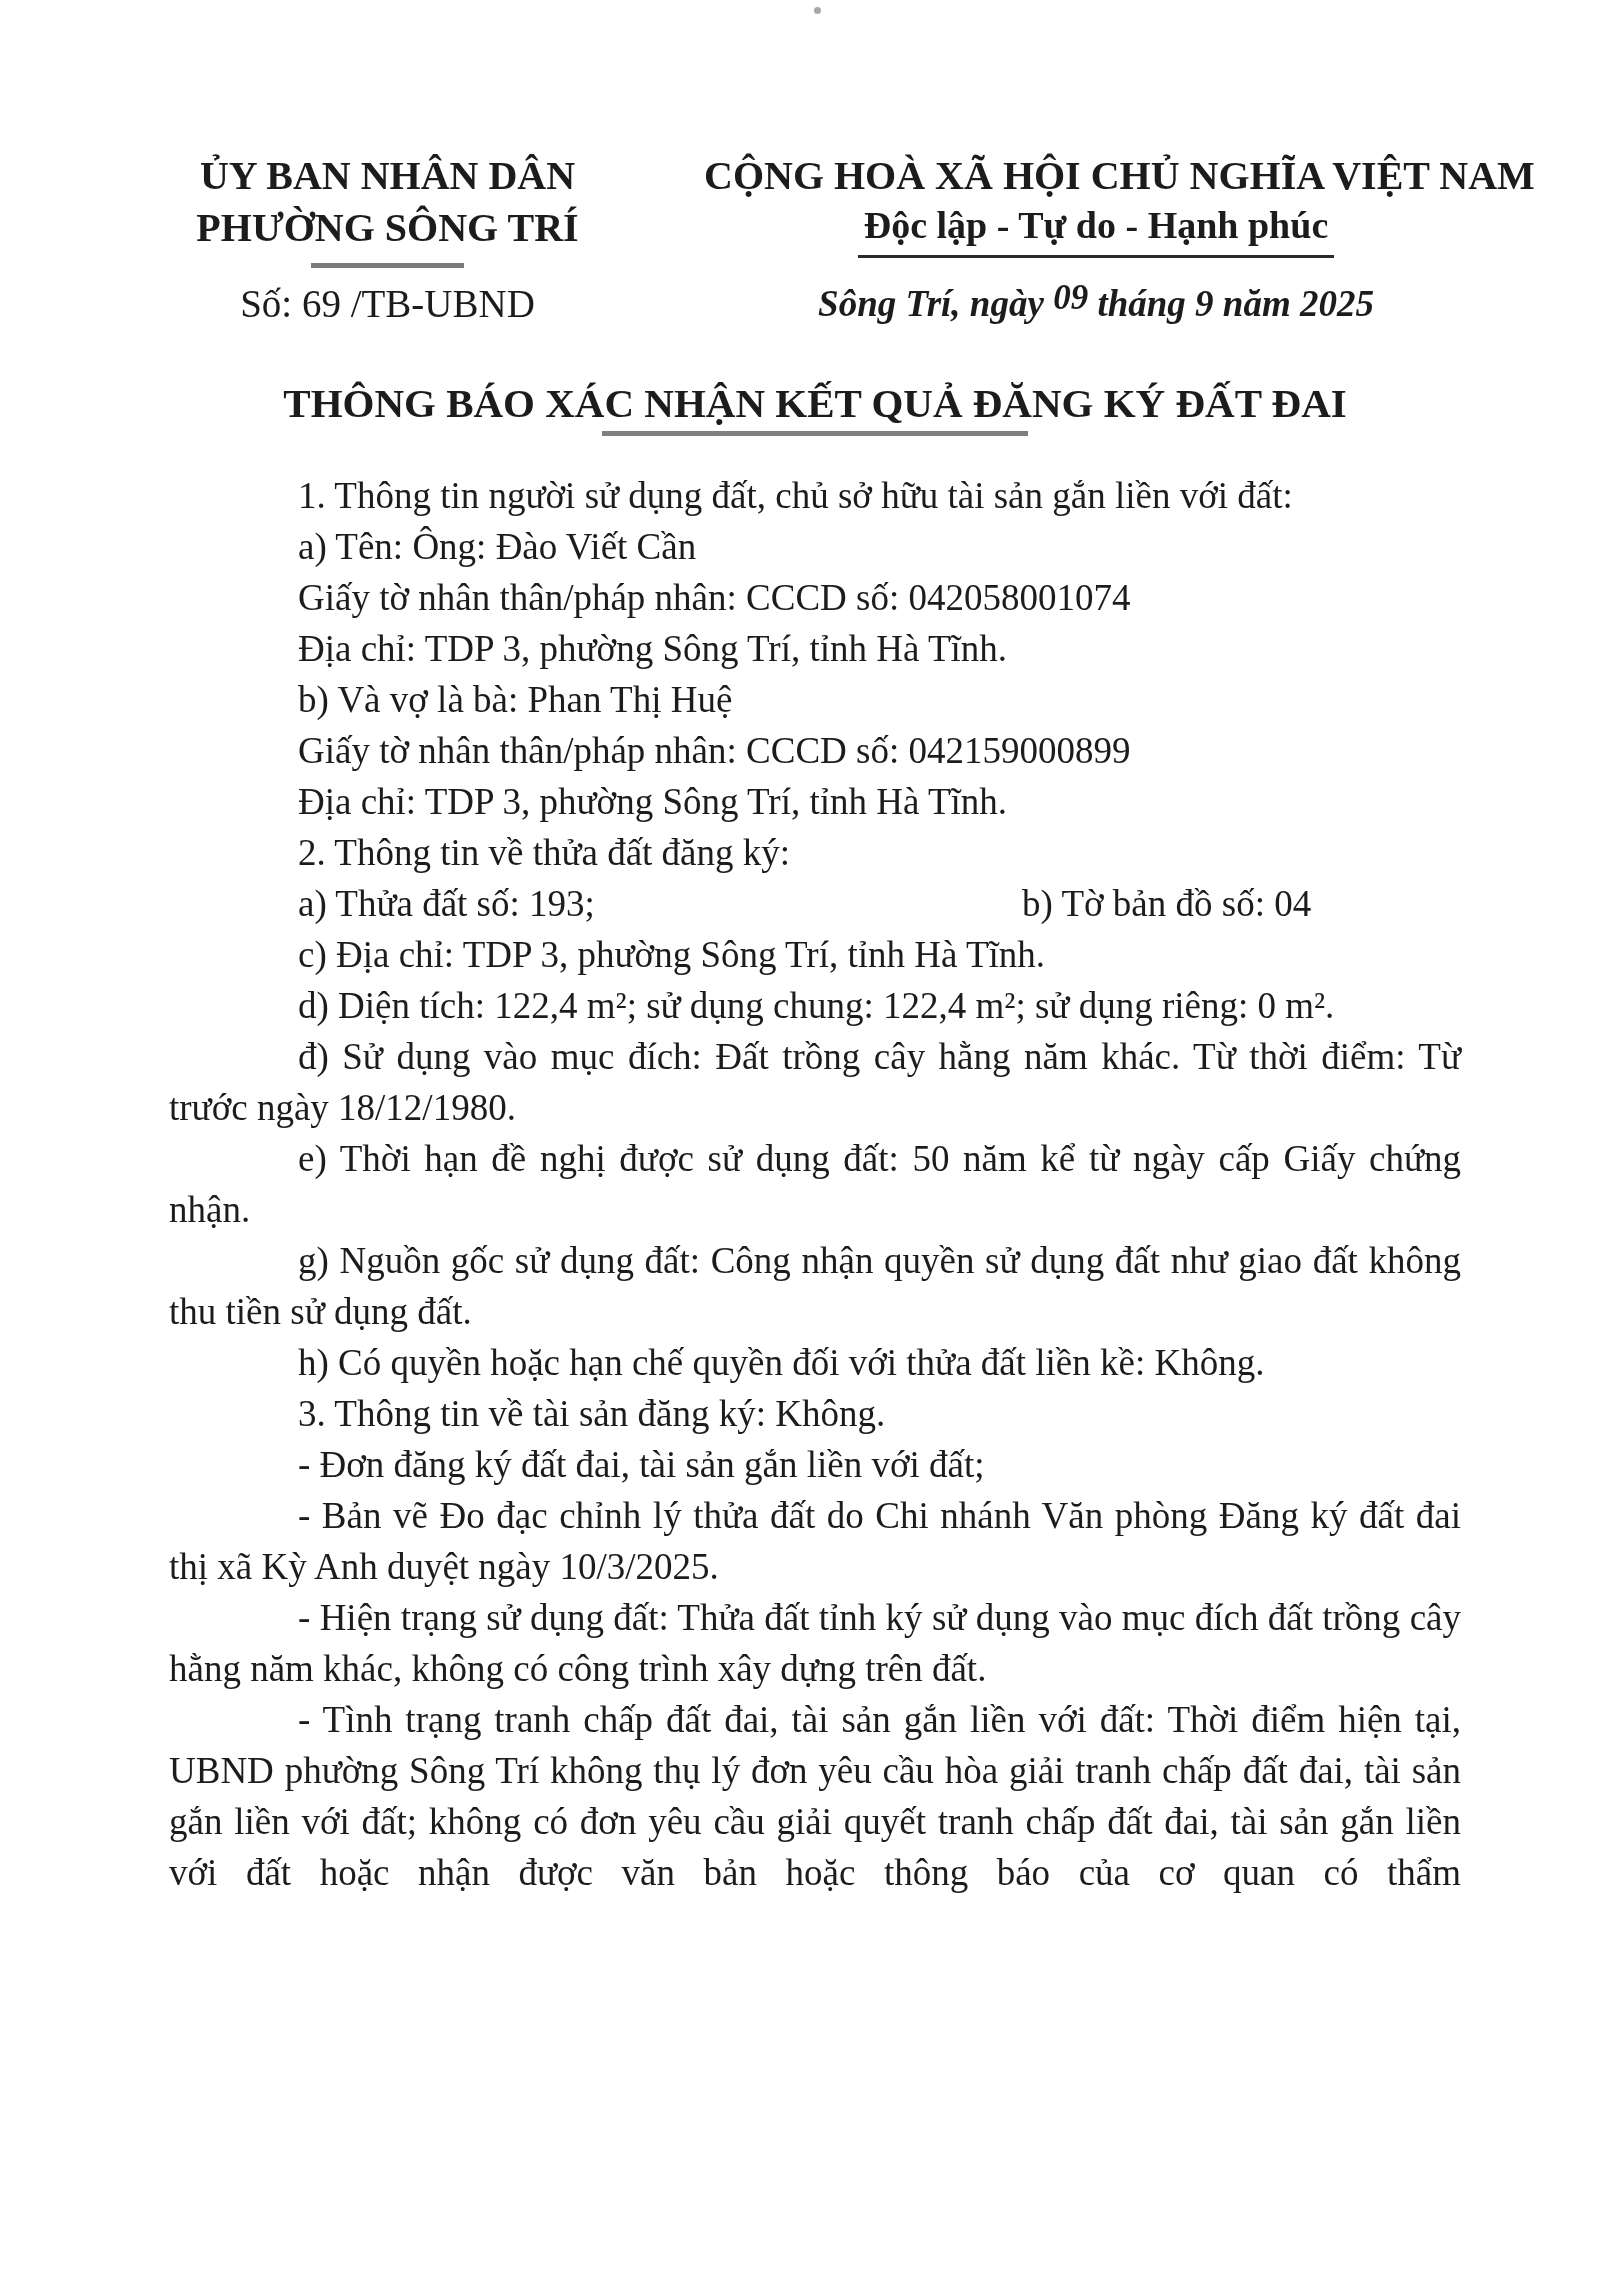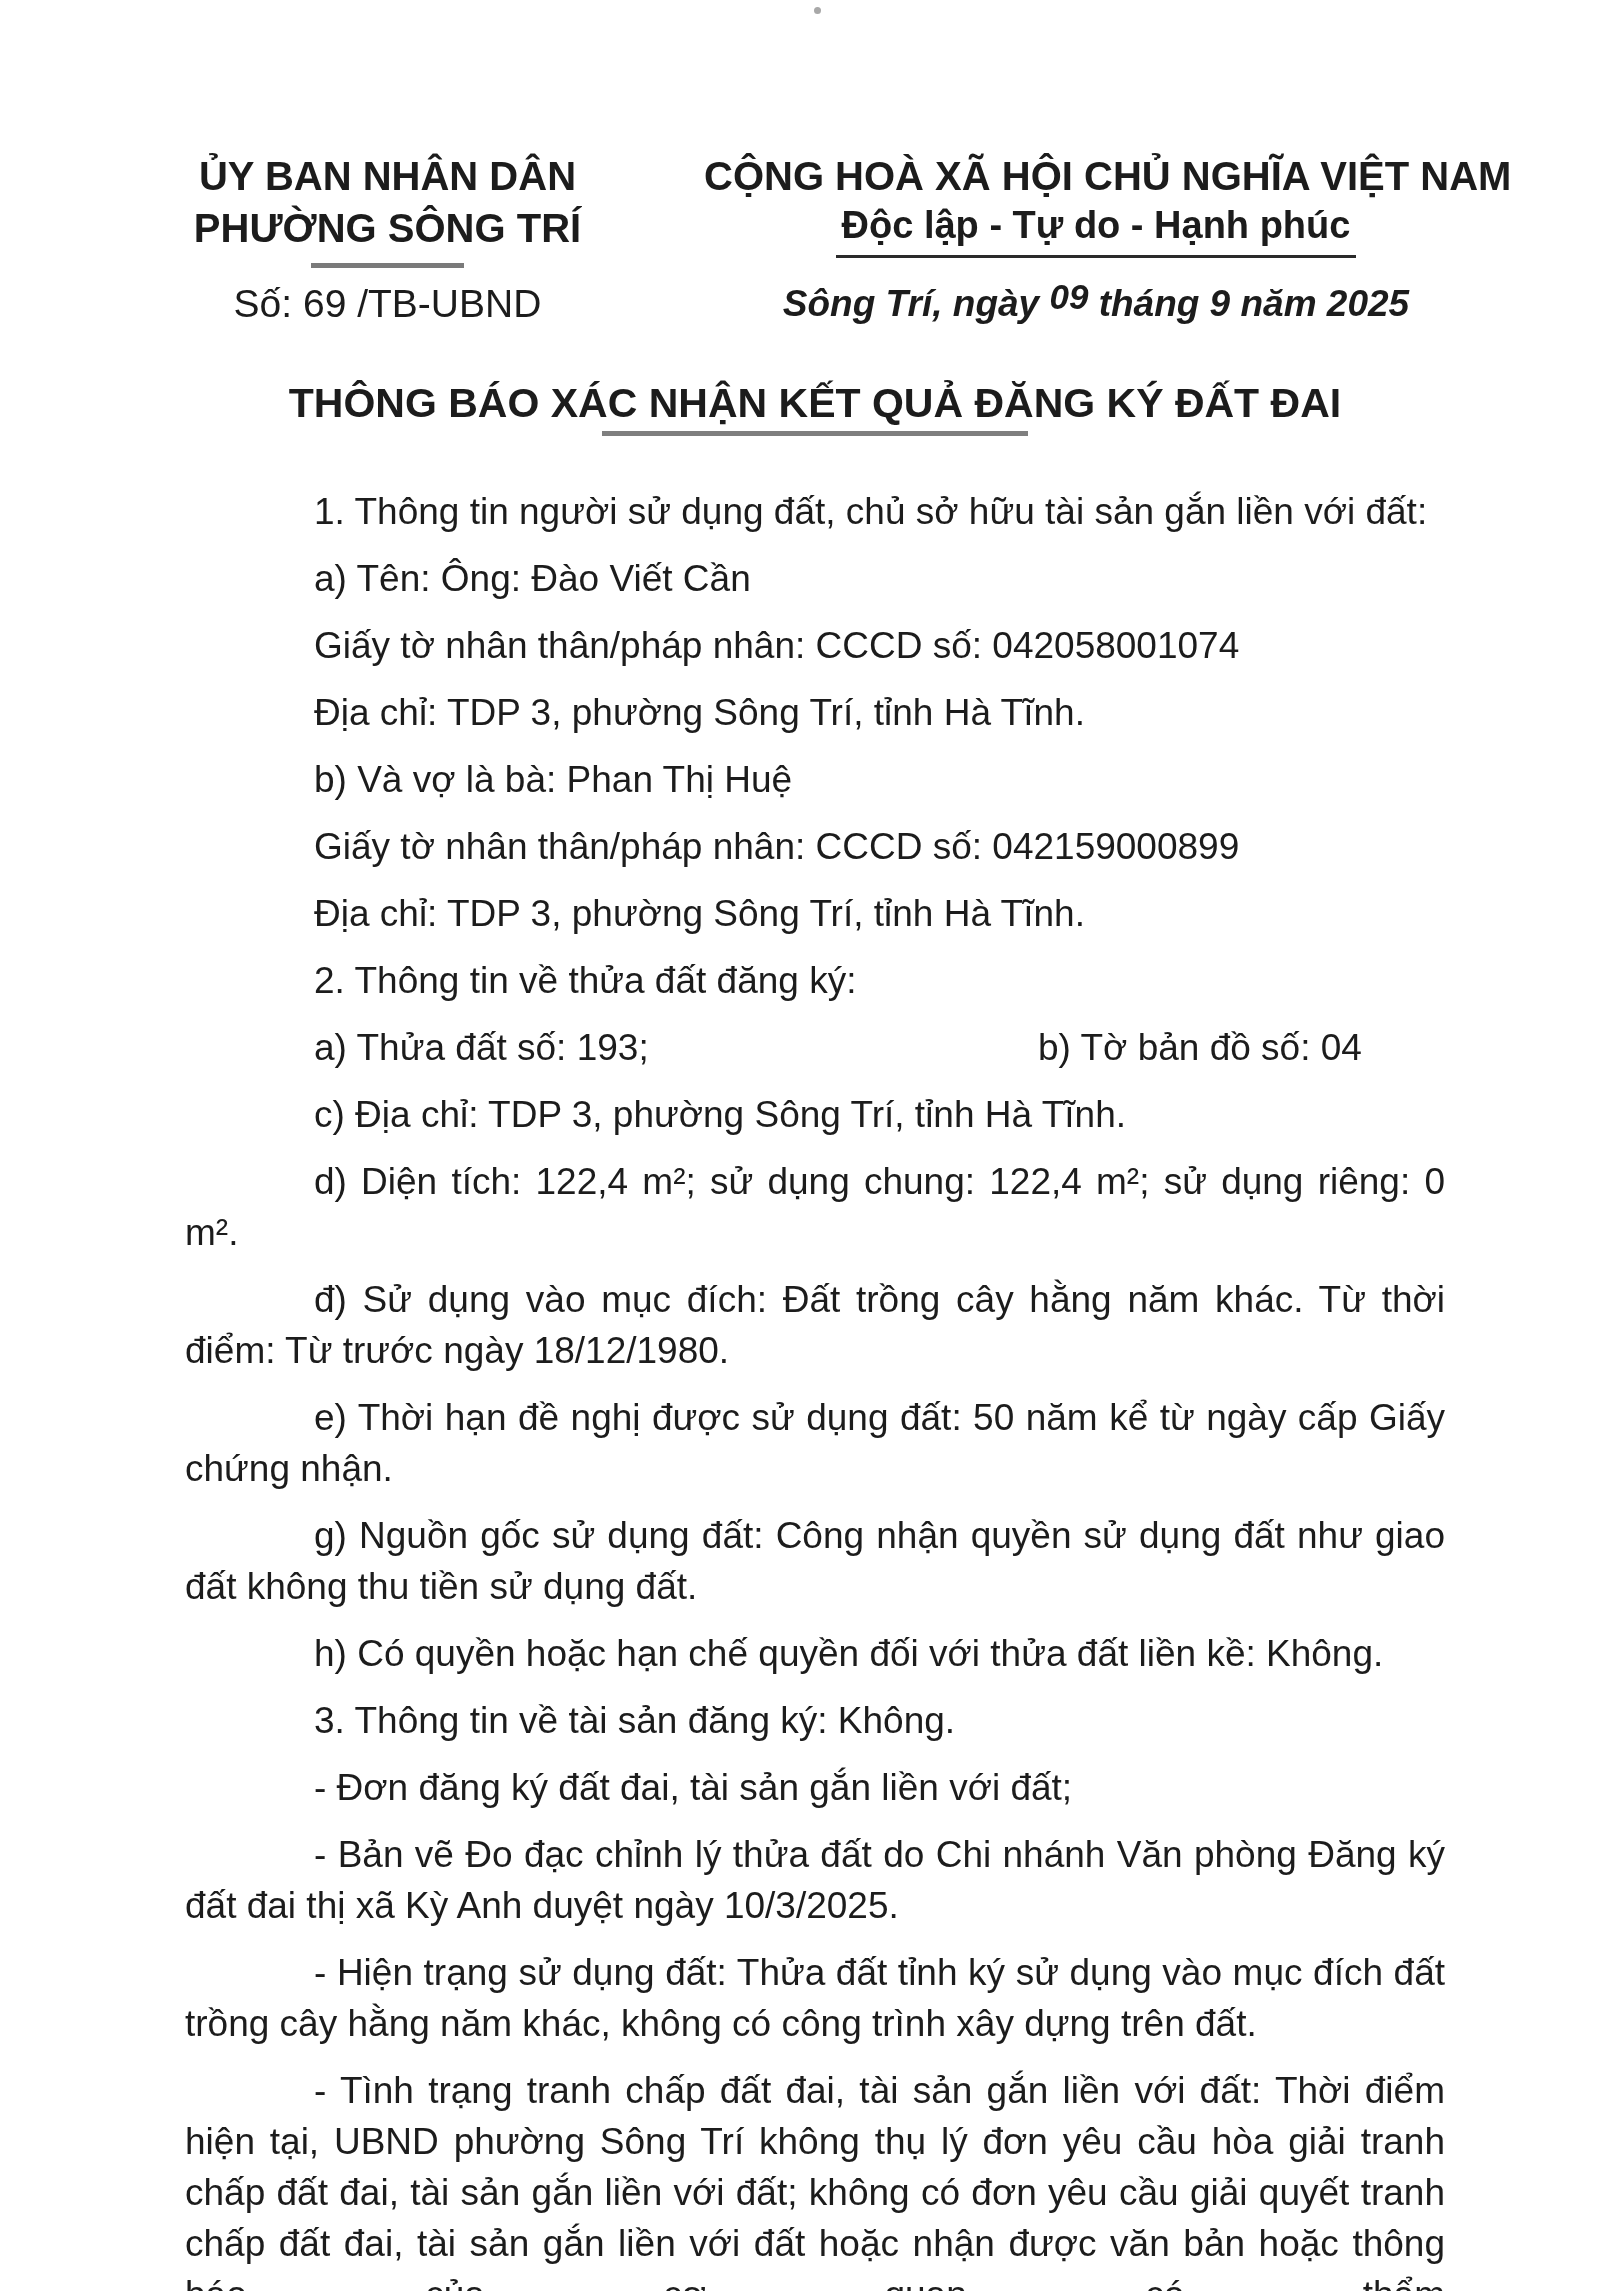--- a/index.html
+++ b/index.html
@@ -2,21 +2,21 @@
 <html lang="vi" style="font-size:14.3px"><head>
 <meta charset="utf-8">
 <style>
   html,body{margin:0;padding:0;background:#e8e8e8;}
   .page{
     position:relative;
     width:1618px;height:2291px;
     background:#ffffff;
     margin:0 auto;
     overflow:hidden;
-    font-family:Liberation Sans, sans-serif;
+    font-family:Liberation Serif, serif;
     color:#1c1c1c;
   }
   .speck{
     position:absolute;left:814px;top:7.1px;width:7.1px;height:7.1px;
     background:#a8a8a8;border-radius:50%;
   }
   
   .hdr-left{
     position:absolute;top:150px;left:178px;width:419px;text-align:center;
   }
@@ -38,21 +38,21 @@
   .date-day{position:relative;top:-7.1px;font-size:35px;}
   
   .title-wrap{position:absolute;top:380px;left:169px;width:1292px;text-align:center;}
   .doc-title{font-weight:bold;font-size:41px;line-height:46px;white-space:nowrap;}
   .title-bar{width:426px;height:4.5px;background:#7f7f7f;margin:5.3px auto 0;}
   
   .doc-body{
     position:absolute;top:470px;left:169px;width:1292px;
     font-size:37px;line-height:51px;text-align:justify;
   }
-  .doc-body p{margin:16px;text-indent:129px;}
+  .doc-body p{margin:0;text-indent:129px;}
   .doc-body p.jlast{text-align-last:justify;}
   .doc-body p.twocol{position:relative;}
   .twocol .col-right{position:absolute;left:724px;top:0;}
 </style>
 </head>
 <body>
 
 <div class="page">
 
   <div class="speck"></div>

